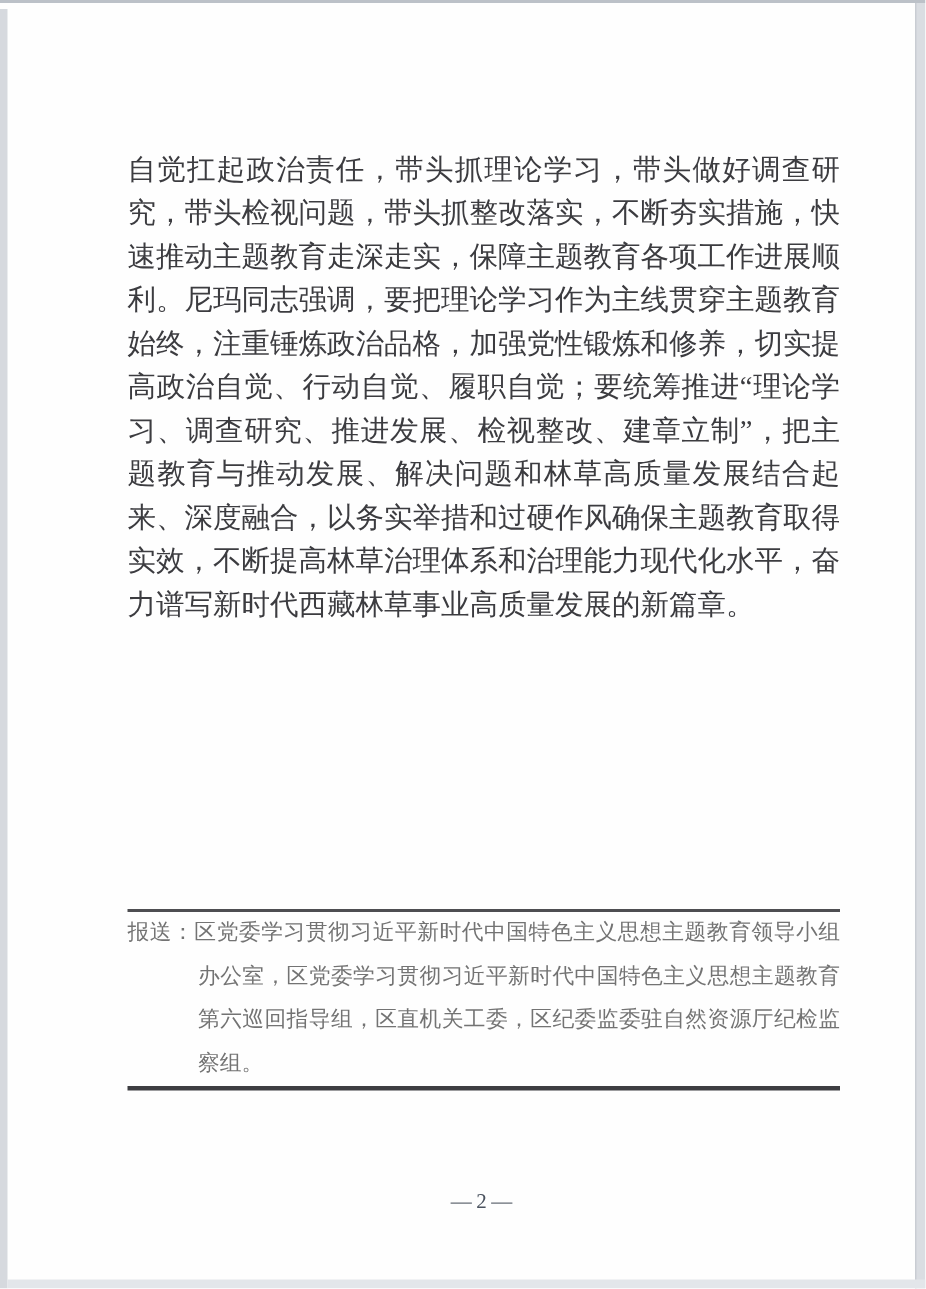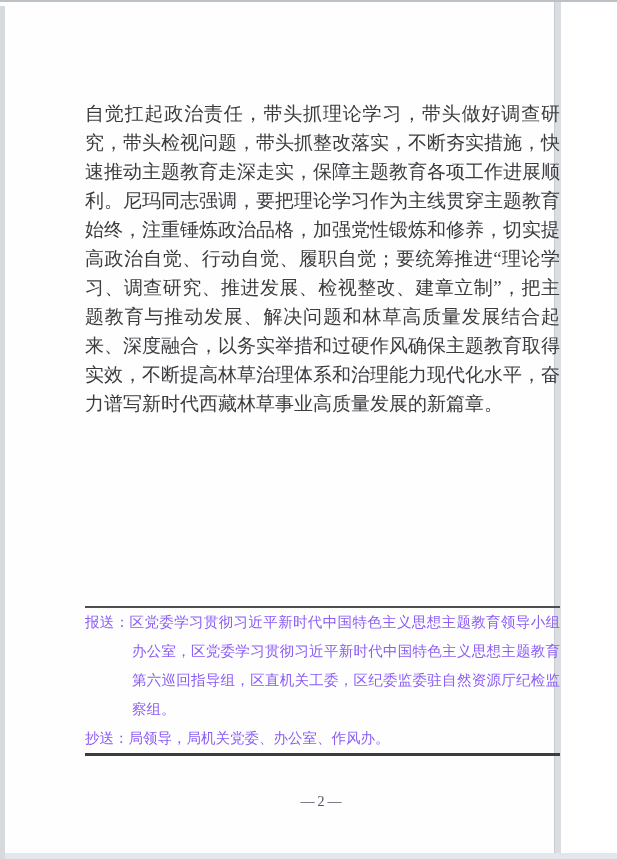--- a/index.html
+++ b/index.html
@@ -6,21 +6,21 @@
     margin: 0;
     padding: 0;
     width: 617px;
     height: 859px;
     background: #ffffff;
     font-family: "Liberation Serif", "DejaVu Serif", serif;
     overflow: hidden;
   }
   .scan-page {
     position: relative;
-    width: 561px;
+    width: 617px;
     height: 859px;
     background: #fefefe;
   }
   
   .edge-top    { position: absolute; top: 0; left: 0; width: 617px; height: 2px; background: #bcc1c8; }
   .edge-left   { position: absolute; top: 6px; left: 0; width: 5px; height: 853px; background: #d6d9de; }
   .edge-right  { position: absolute; top: 2px; right: 0; width: 6px; height: 857px; background: #dadde2; border-left: 1px solid #c9cdd3; }
   .edge-bottom { position: absolute; left: 5px; bottom: 0; width: 612px; height: 6px; background: #e3e6ea; }
 
   .page-content {
@@ -47,21 +47,21 @@
     width: 475px;
   }
   .rule-top    { height: 2px; background: #4e4e52; }
   .rule-bottom { height: 3px; background: #3d3d41; }
   .footer-row {
     margin: 0;
     padding-left: 47px;
     text-indent: -47px;
     font-size: 14.5px;
     line-height: 29px;
-    color: #8b5cf6;
+    color: #737373;
     text-align: justify;
     word-break: break-all;
     font-family: Liberation Serif, serif;
   }
   .footer-label { display: inline; }
 
   .page-number {
     position: absolute;
     left: 85px;
     top: 794px;
@@ -84,20 +84,19 @@
 
   <div class="page-content">
     <p class="para">自觉扛起政治责任，带头抓理论学习，带头做好调查研究，带头检视问题，带头抓整改落实，不断夯实措施，快速推动主题教育走深走实，保障主题教育各项工作进展顺利。尼玛同志强调，要把理论学习作为主线贯穿主题教育始终，注重锤炼政治品格，加强党性锻炼和修养，切实提高政治自觉、行动自觉、履职自觉；要统筹推进“理论学习、调查研究、推进发展、检视整改、建章立制”，把主题教育与推动发展、解决问题和林草高质量发展结合起来、深度融合，以务实举措和过硬作风确保主题教育取得实效，不断提高林草治理体系和治理能力现代化水平，奋力谱写新时代西藏林草事业高质量发展的新篇章。</p>
   </div>
 
   <div class="doc-footer">
     <div class="rule-top"></div>
 
     <p class="footer-row"><span class="footer-label">报送：</span><span>区党委学习贯彻习近平新时代中国特色主义思想主题教育领导小组办公室，区党委学习贯彻习近平新时代中国特色主义思想主题教育第六巡回指导组，区直机关工委，区纪委监委驻自然资源厅纪检监察组。</span></p>
 
-    <p class="footer-row"><span class="footer-label">抄送：</span><span>局领导，局机关党委、办公室、作风办。</span></p>
 
     <div class="rule-bottom"></div>
   </div>
 
   <div class="page-number">—2—</div>
 
 </div>
 
 </body></html>

